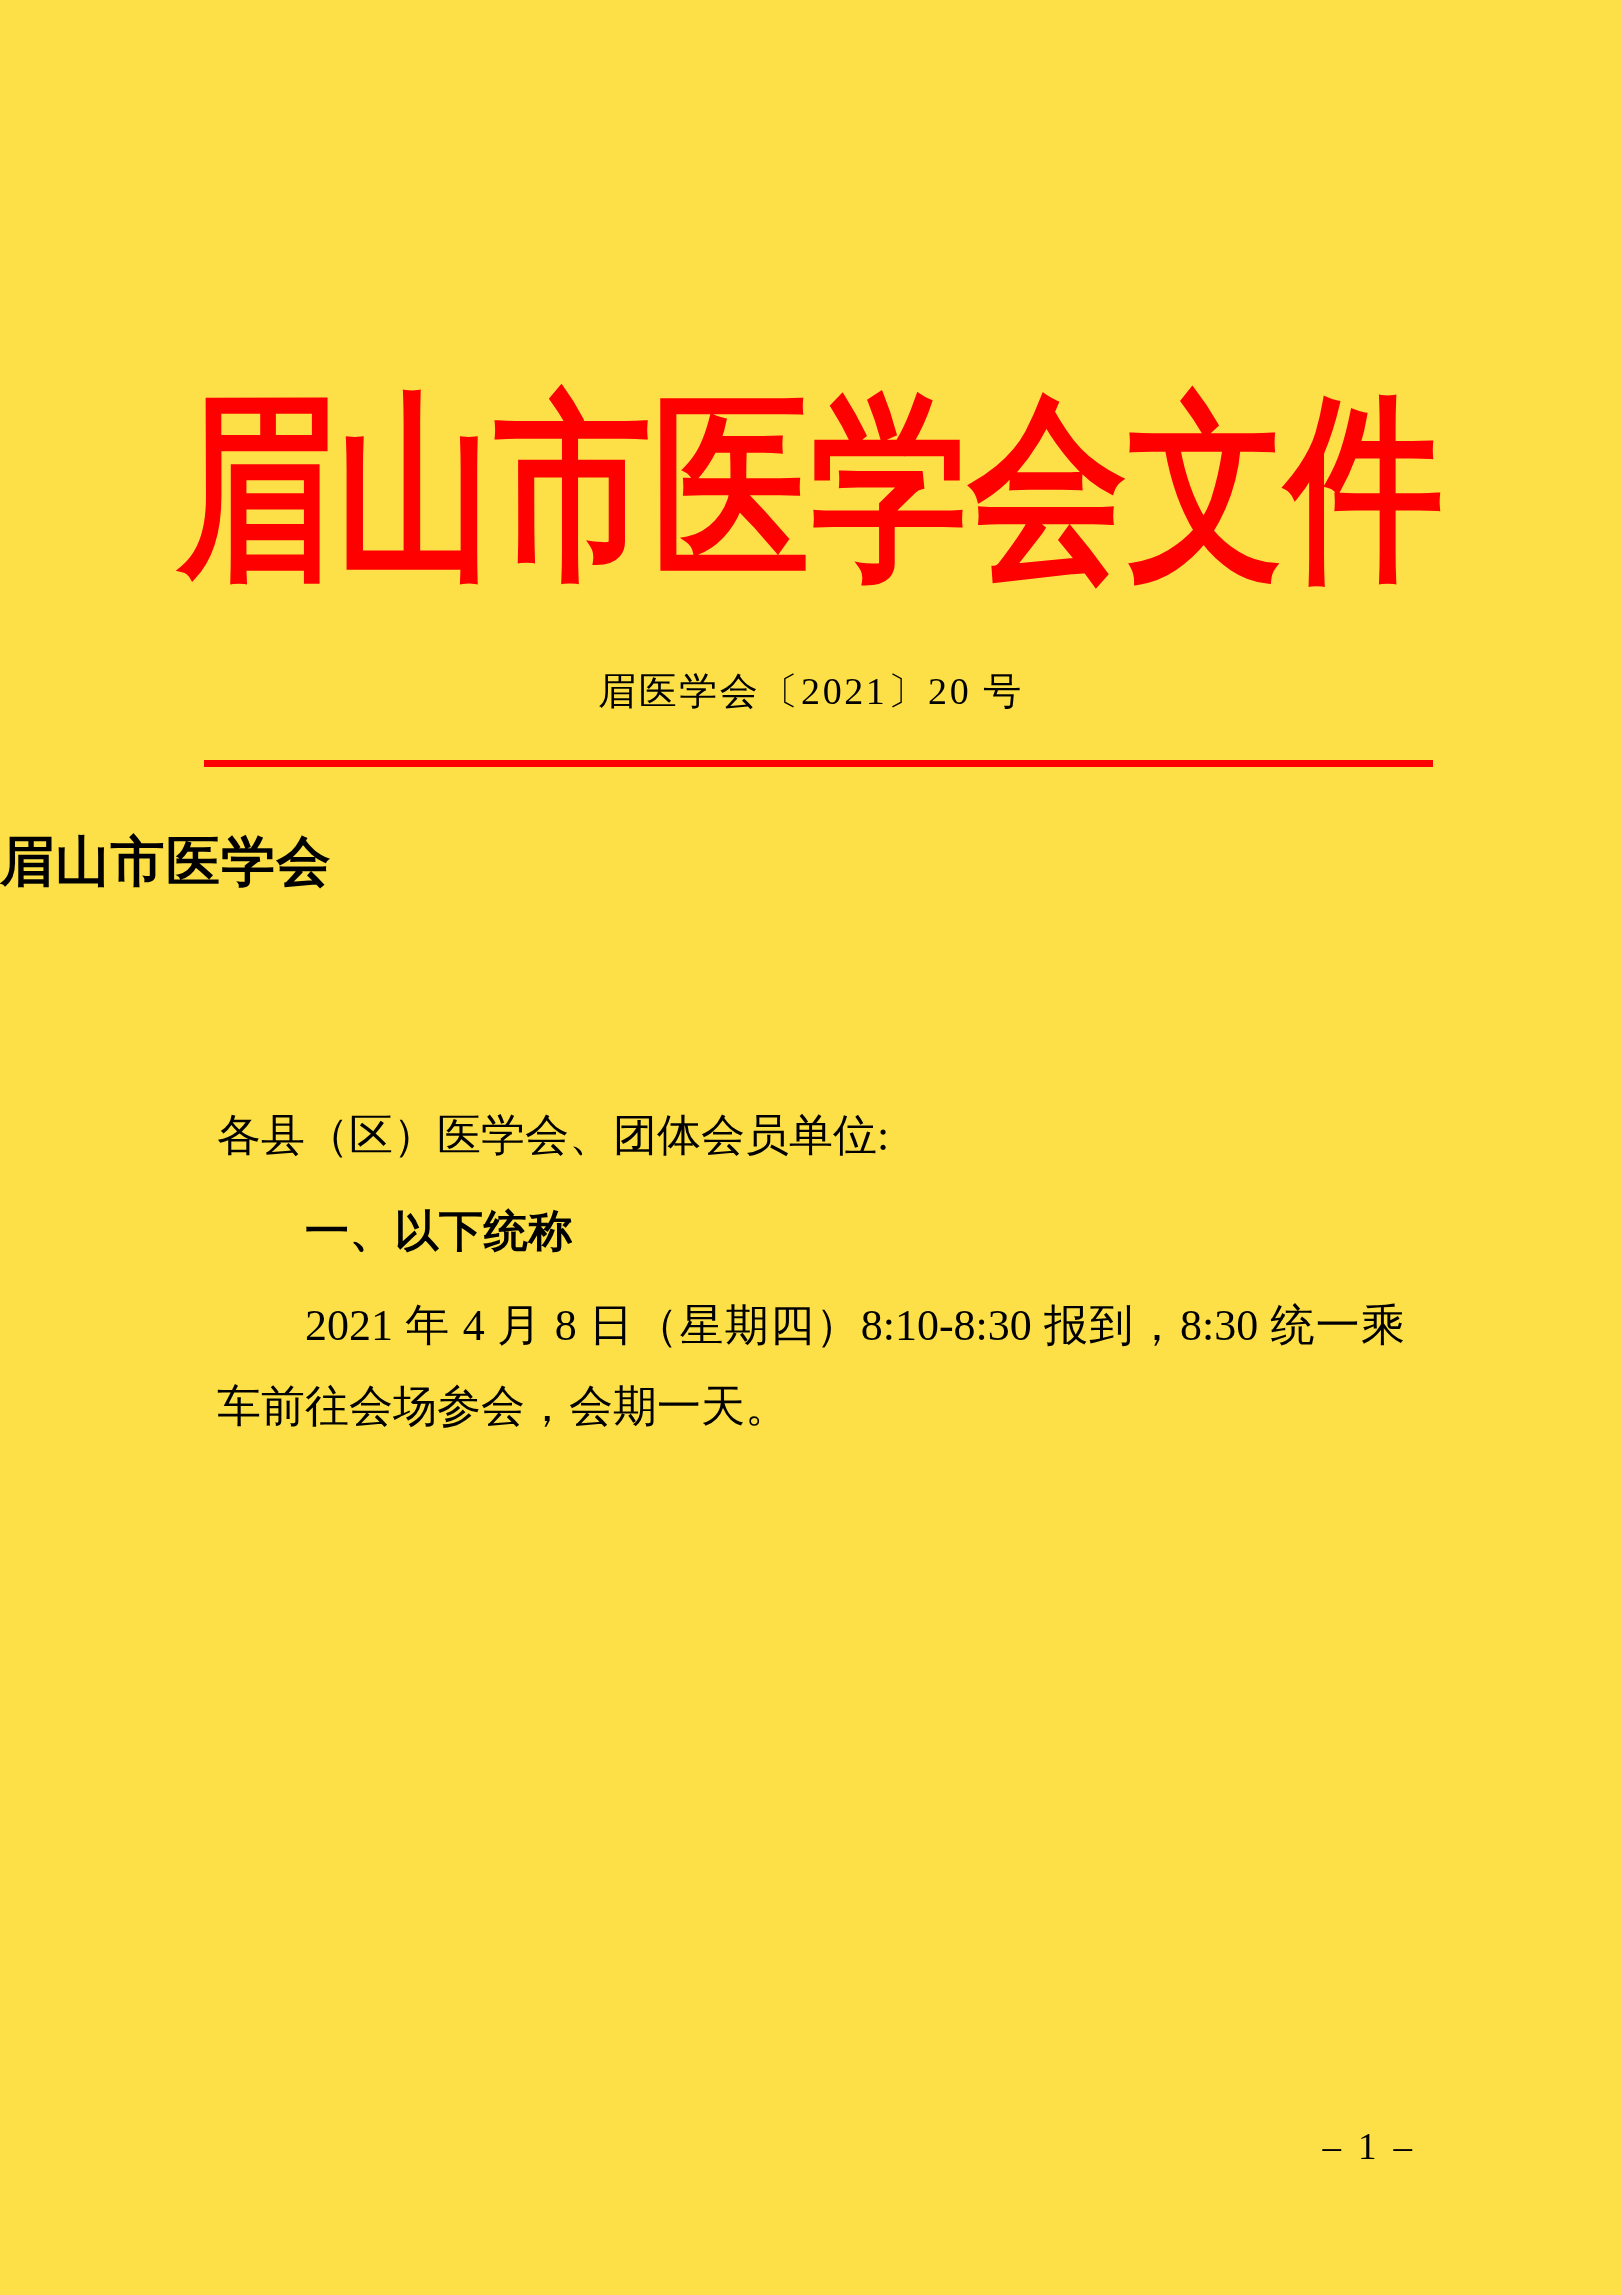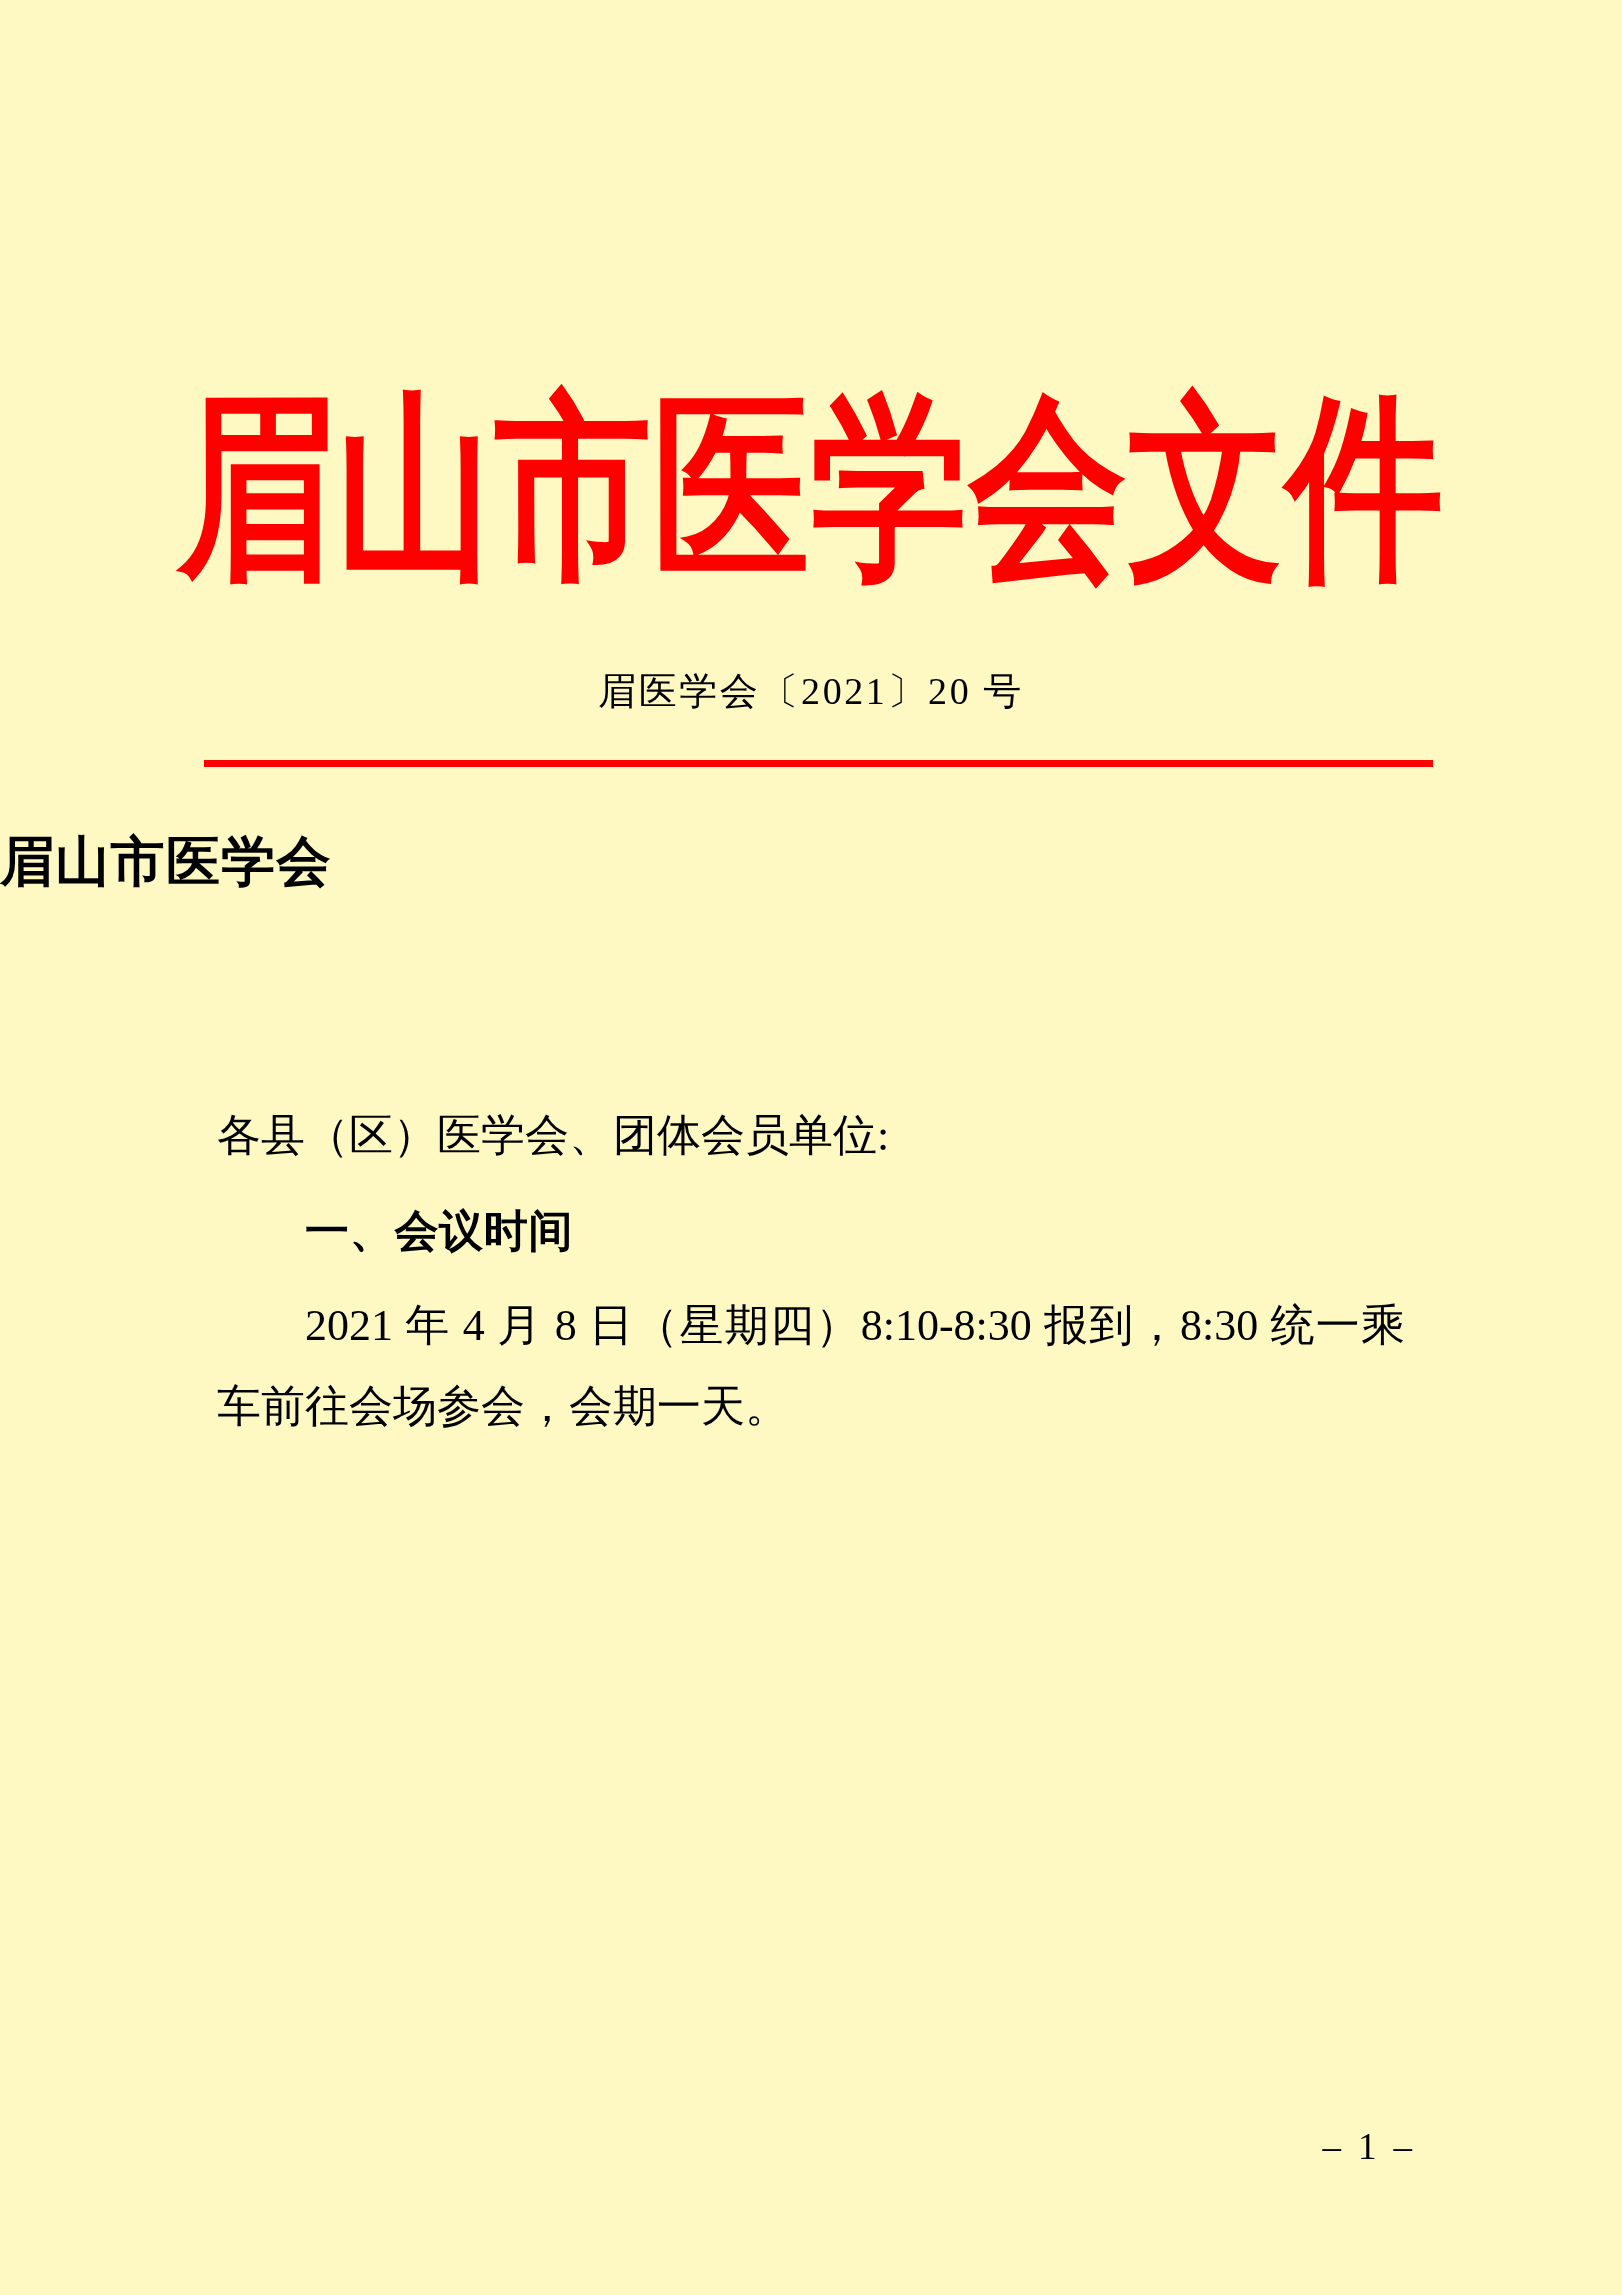--- a/index.html
+++ b/index.html
@@ -4,21 +4,21 @@
 <style>
   html, body {
     margin: 0;
     padding: 0;
     background: #ffffff;
   }
   .page {
     position: relative;
     width: 1622px;
     height: 2295px;
-    background: #fef9c3;
+    background: #fde047;
     overflow: hidden;
     font-family: "Liberation Serif", "DejaVu Serif", serif;
     color: #000000;
   }
 
   
   .org-title {
     position: absolute;
     top: 391px;
     left: 0;
@@ -114,20 +114,20 @@
   <div class="doc-number">眉医学会〔2021〕20 号</div>
 
   <div class="red-line"></div>
 
   <div class="doc-title">
     <div>眉山市医学会</div>
   </div>
 
   <div class="body-text">
     <p>各县（区）医学会、团体会员单位:</p>
-    <p class="section-heading">一、会议时间</p>
+    <p class="section-heading">一、以下统称</p>
     <p class="indented">2021 年 4 月 8 日（星期四）8:10-8:30 报到，8:30 统一乘车前往会场参会，会期一天。</p>
   </div>
 
   <div class="page-number">– 1 –</div>
 
 </div>
 
 
 </body></html>

